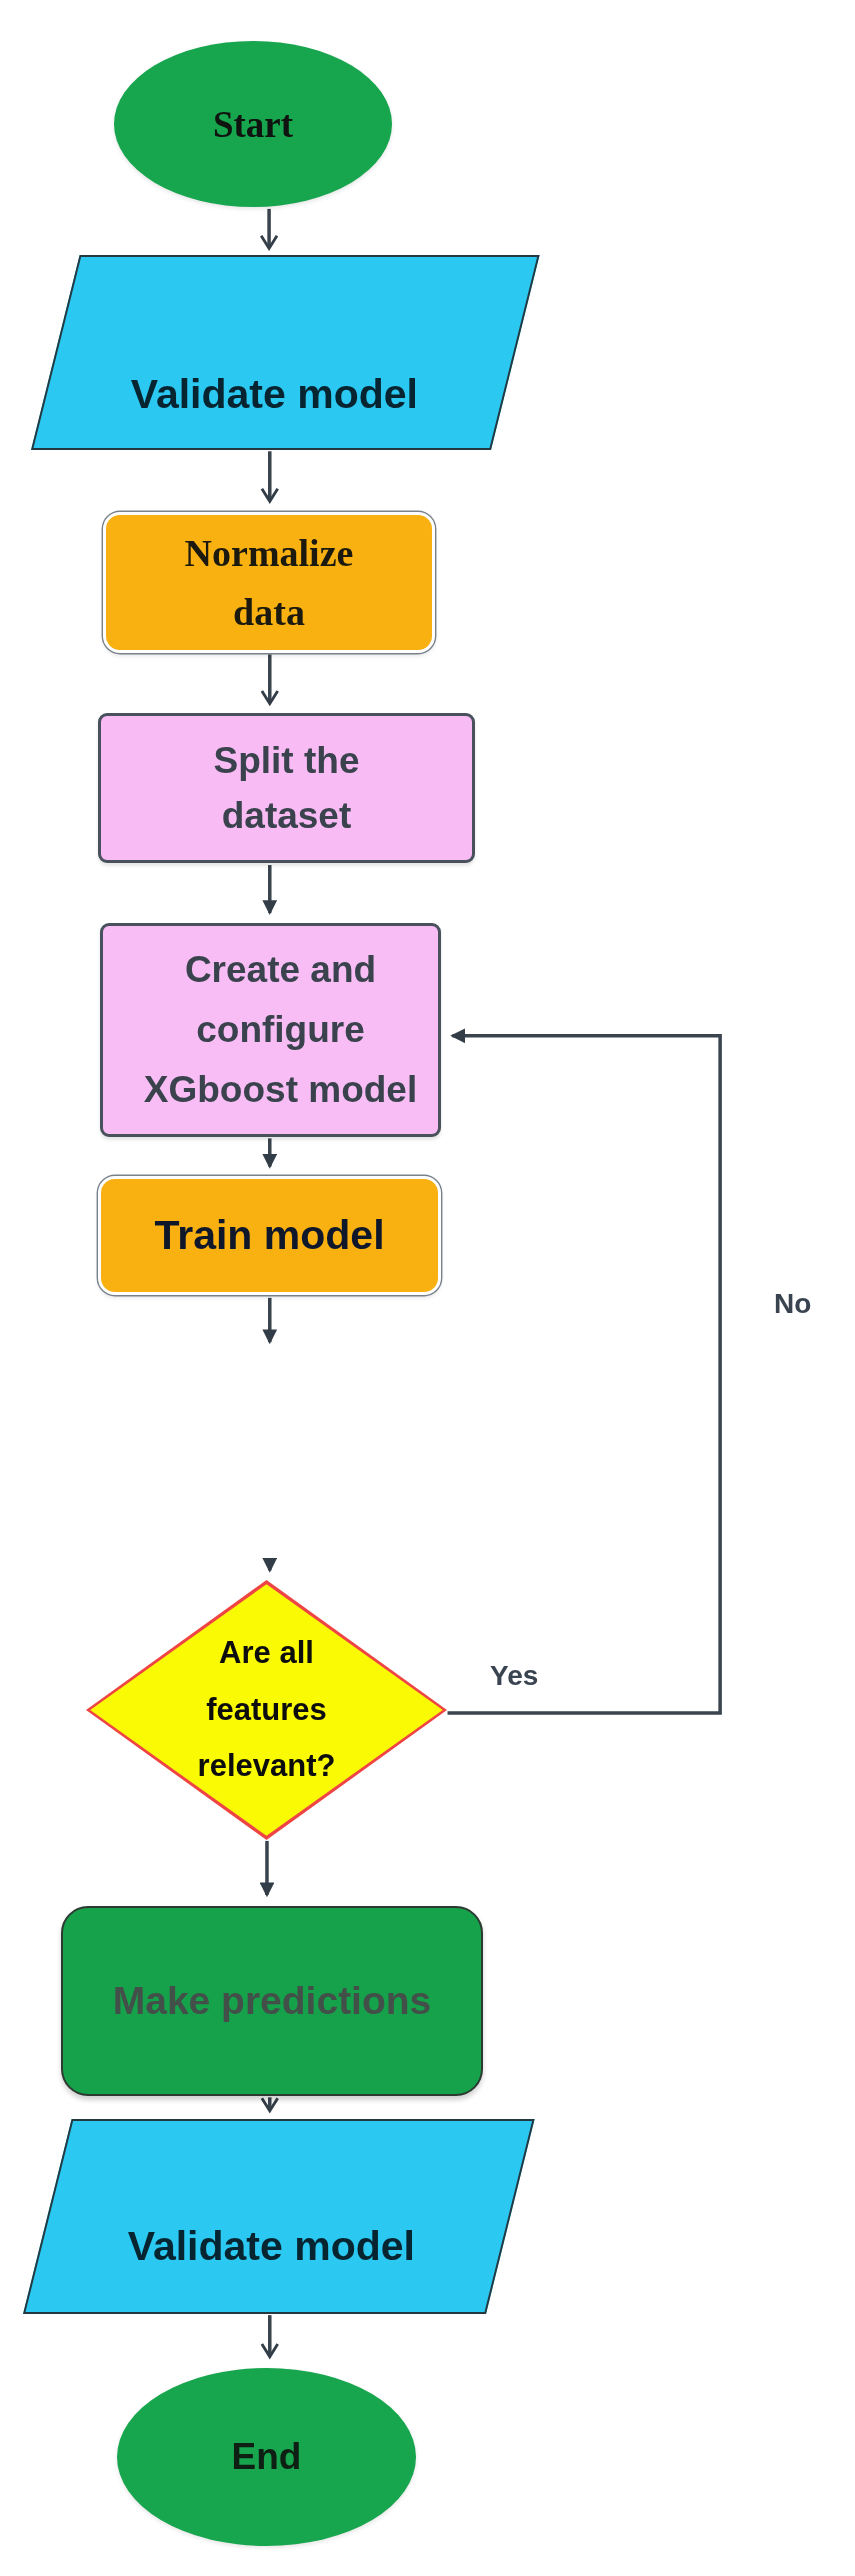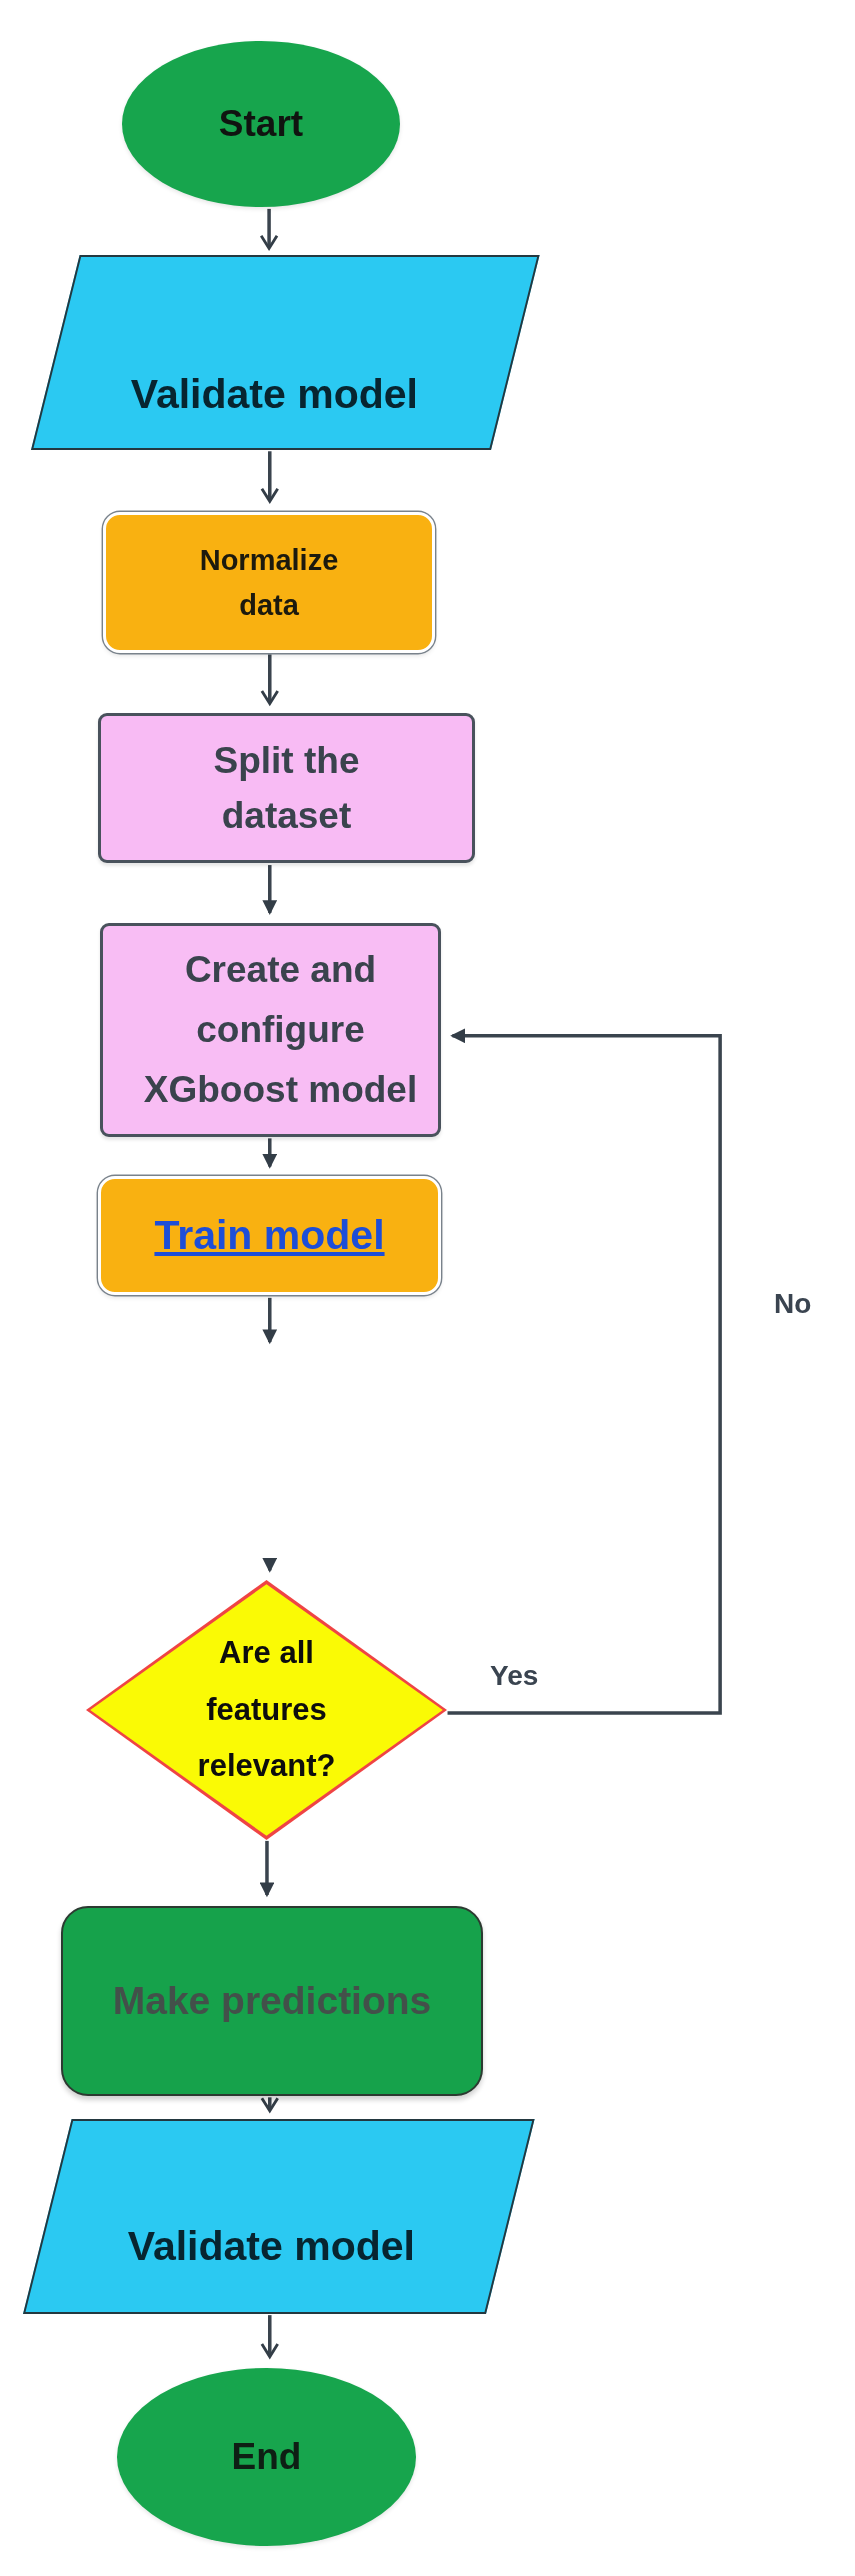--- a/index.html
+++ b/index.html
@@ -17,22 +17,22 @@
     position:absolute;
     display:flex;
     align-items:center;
     justify-content:center;
     text-align:center;
     box-sizing:border-box;
   }
   .node-label{white-space:pre-line;display:block;}
 
   
-  .n-start{left:122px;top:41px;width:278px;height:166px;border-radius:50%;
-           box-shadow:0 2.1px 4.2px rgba(0,0,0,0.10);}
+  .n-start{left:114px;top:41px;width:278px;height:166px;border-radius:50%;
+           box-shadow:0 2.1px 4.2px rgba(0,0,0,0.10);font-family:Liberation Serif, serif;}
   .n-start .node-label{font-size:37px;}
   .n-end{left:117px;top:2368px;width:299px;height:178px;border-radius:50%;
          box-shadow:0 2.1px 4.2px rgba(0,0,0,0.10);}
   .n-end .node-label{font-size:37px;}
 
   
   .parallelogram{
     transform:skewX(-14deg);
     transform-origin:50% 100%;
     border:2.1px solid #233840;
@@ -41,21 +41,21 @@
   .n-validate-top{left:31px;top:255px;width:460px;height:195px;padding-top:83px;}
   .n-validate-bottom{left:23px;top:2119px;width:463px;height:195px;padding-top:60px;}
 
   
   .amber{
     border:3.5px solid #ffffff;
     border-radius:17px;
     box-shadow:0 0 0 1.4px #79828b, 0 2.8px 4.2px rgba(0,0,0,0.10);
   }
   .n-normalize{left:103px;top:512px;width:332px;height:141px;}
-  .n-normalize .node-label{font-size:29px;line-height:1.55;color:#1C1A0E;}
+  .n-normalize .node-label{font-size:38px;line-height:1.55;color:#1C1A0E;font-family:Liberation Serif, serif;}
   .n-train{left:98px;top:1176px;width:343px;height:119px;}
   .n-train .node-label{font-size:41px;}
 
   
   .pink{border:3.5px solid #49525C;border-radius:9px;box-shadow:0 2.1px 3.5px rgba(0,0,0,0.10);}
   .n-split{left:98px;top:713px;width:377px;height:150px;}
   .n-split .node-label{font-size:37px;line-height:1.5;}
   .n-xgboost{left:100px;top:923px;width:341px;height:214px;}
   .n-xgboost .node-label{font-size:37px;line-height:1.62;margin-left:20px;}
 
@@ -136,21 +136,21 @@
 dataset</span>
   </div>
 
   <div class="node pink n-xgboost" style="background-color: rgb(248, 189, 244);">
     <span class="node-label" style="color: rgb(58, 67, 77);">Create and
 configure
 XGboost model</span>
   </div>
 
   <div class="node amber n-train" style="background-color: rgb(249, 177, 17);">
-    <span class="node-label" style="color: #1d4ed8; text-decoration: underline;">Train model</span>
+    <span class="node-label" style="color: #0f172a;">Train model</span>
   </div>
 
 
   <div class="node n-decision" style="background-color: #ef4444;">
     <div class="diamond-inner" style="background-color: rgb(250, 250, 5);">
       <span class="node-label" style="color: rgb(13, 13, 13);">Are all
 features
 relevant?</span>
     </div>
   </div>

